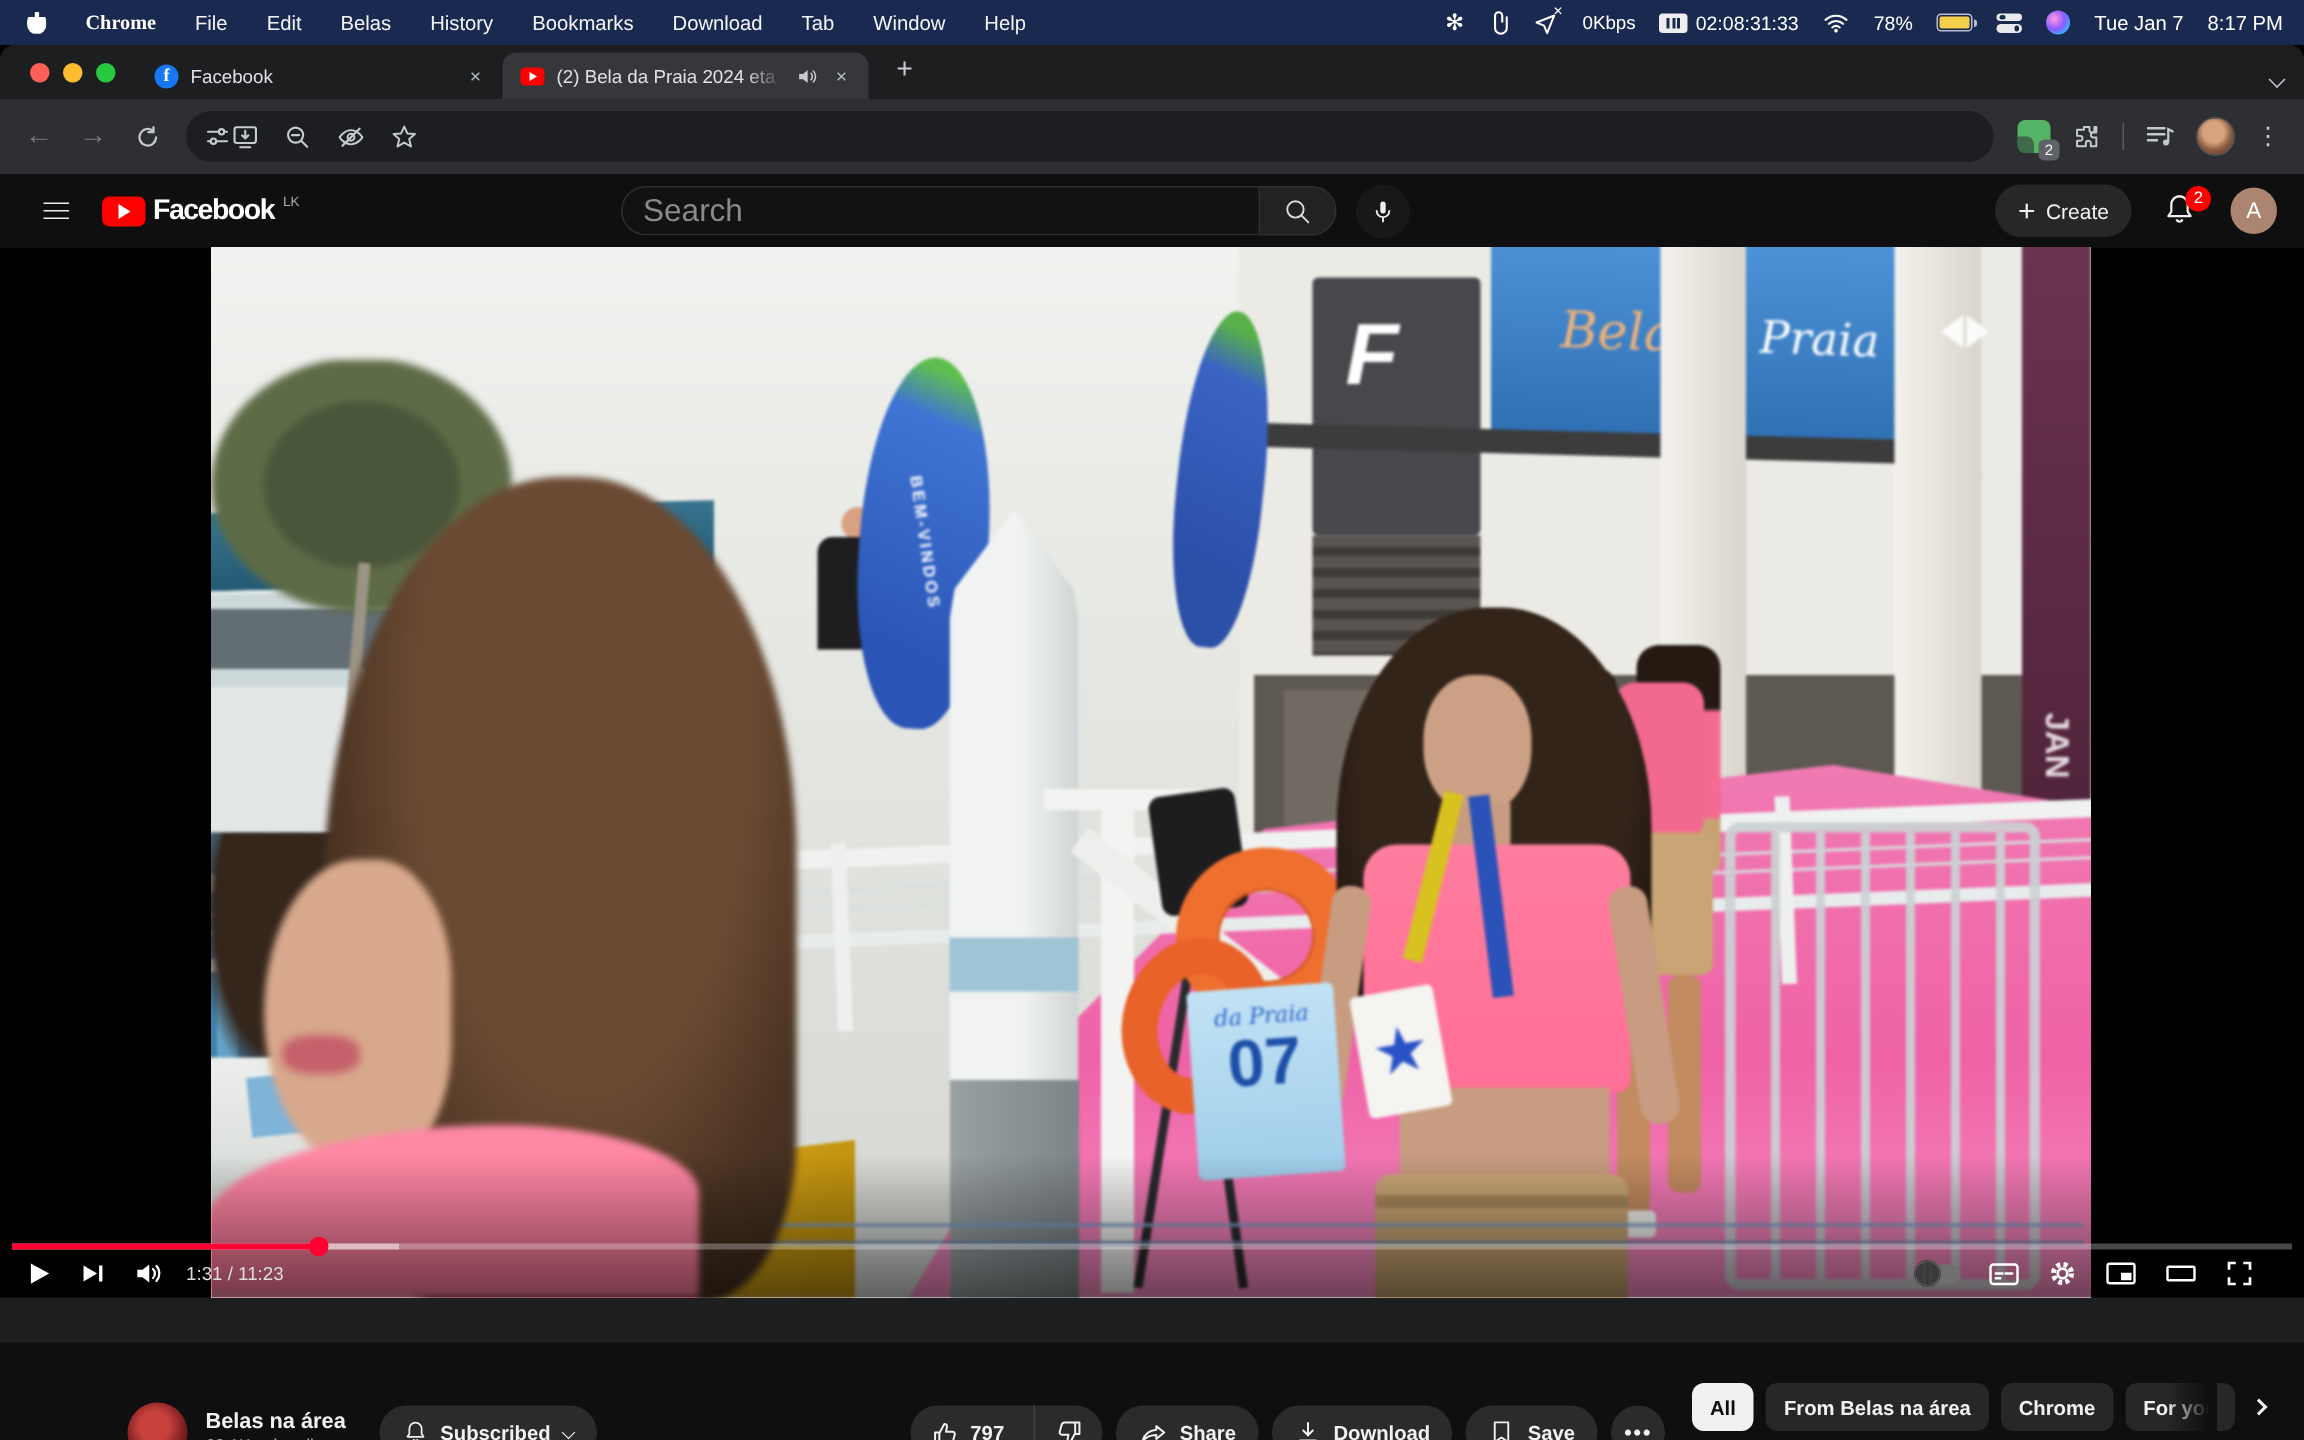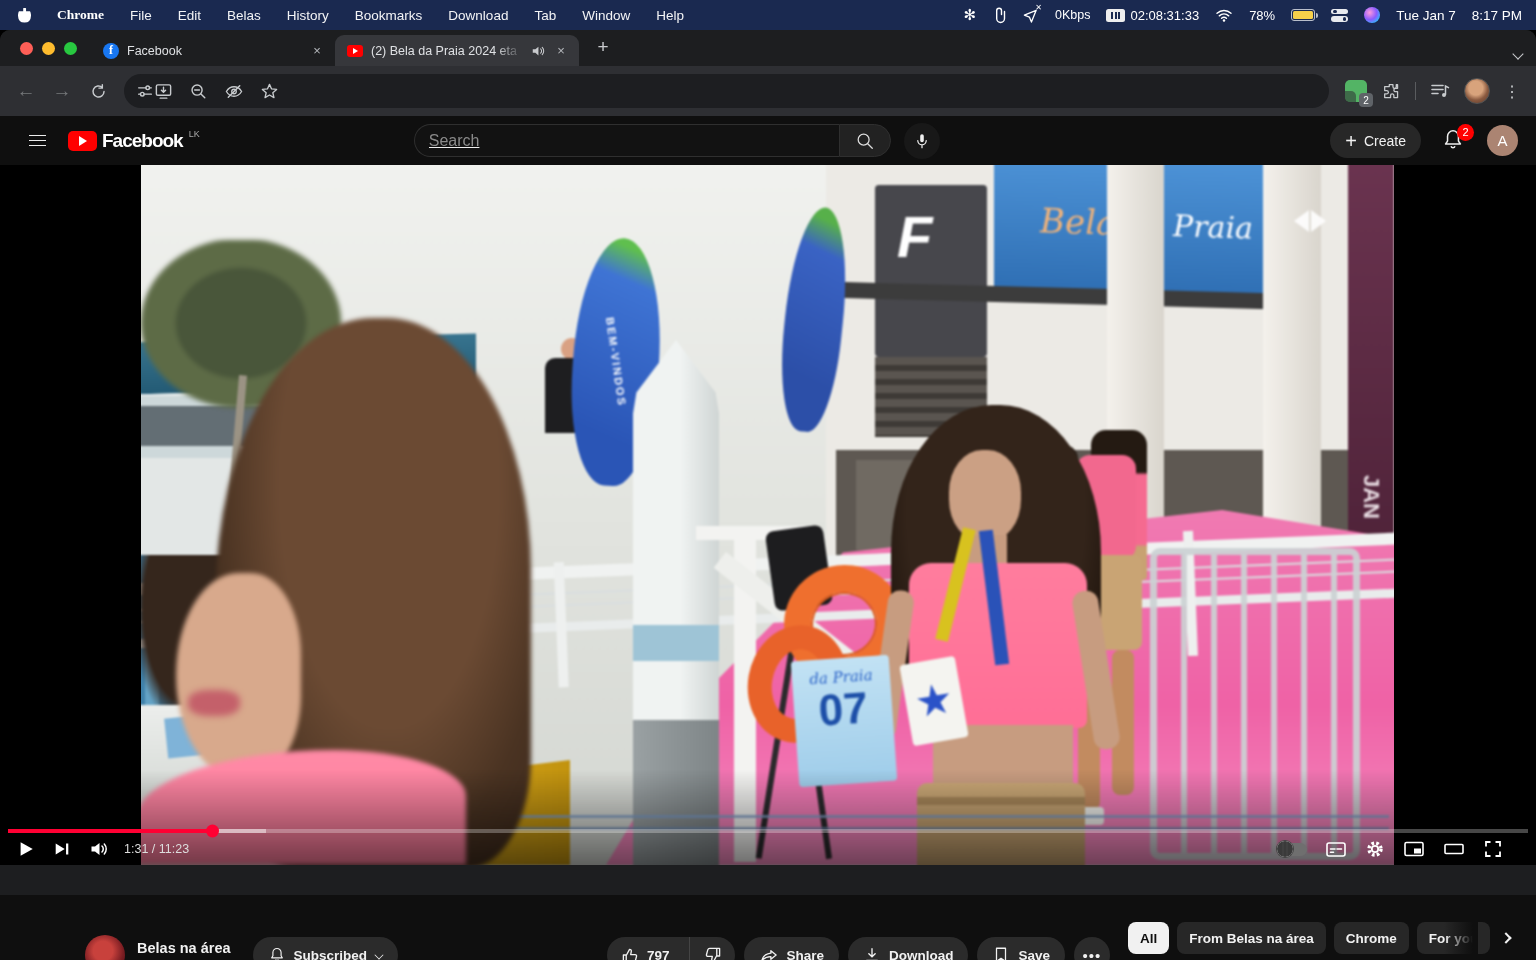--- a/index.html
+++ b/index.html
@@ -83,22 +83,22 @@
   .burger i { width:17px; height:1.6px; background:#ededed; }
   .ytlogo { display:flex; align-items:center; gap:5px; }
   .ytplay { width:29px; height:20px; background:#f00; border-radius:5px; position:relative; }
   .ytplay::after { content:""; position:absolute; left:11px; top:5px; border-left:8px solid #fff;
     border-top:5px solid transparent; border-bottom:5px solid transparent; }
   .ytword { color:#fff; font-weight:bold; font-size:19px; letter-spacing:-1px; }
   .ytregion { color:#aaa; font-size:9px; position:relative; top:-7px; left:1px; }
   .ytsearchwrap { display:flex; align-items:center; margin-left:215px; }
   .ytsearch { width:425px; height:33px; background:#121212; border:1px solid #2f2f2f; border-right:none;
     border-radius:18px 0 0 18px; display:flex; align-items:center; padding:0 14px; }
-  .ytsearch input { background:transparent; border:none; outline:none; color:#eee; font-size:16px; width:100%;
-    font-family:"Liberation Sans",sans-serif;text-decoration:underline; }
+  .ytsearch input { background:transparent; border:none; outline:none; color:#eee; font-size:21px; width:100%;
+    font-family:"Liberation Sans",sans-serif; }
   .ytsearch input::placeholder { color:#8a8a8a; }
   .ytsearchbtn { width:52px; height:33px; background:#222; border:1px solid #2f2f2f; border-radius:0 18px 18px 0;
     display:flex; align-items:center; justify-content:center; }
   .ytmic { width:36px; height:36px; border-radius:50%; background:#181818; margin-left:13px;
     display:flex; align-items:center; justify-content:center; }
   .ythdr-right { margin-left:auto; display:flex; align-items:center; gap:20px; }
   .createbtn { height:35px; background:#272727; border-radius:18px; color:#f1f1f1; font-size:14px;
     display:flex; align-items:center; gap:7px; padding:0 15px; }
   .createbtn b { font-weight:normal; font-size:20px; line-height:0; }
   .bellwrap { position:relative; width:26px; height:26px; }

